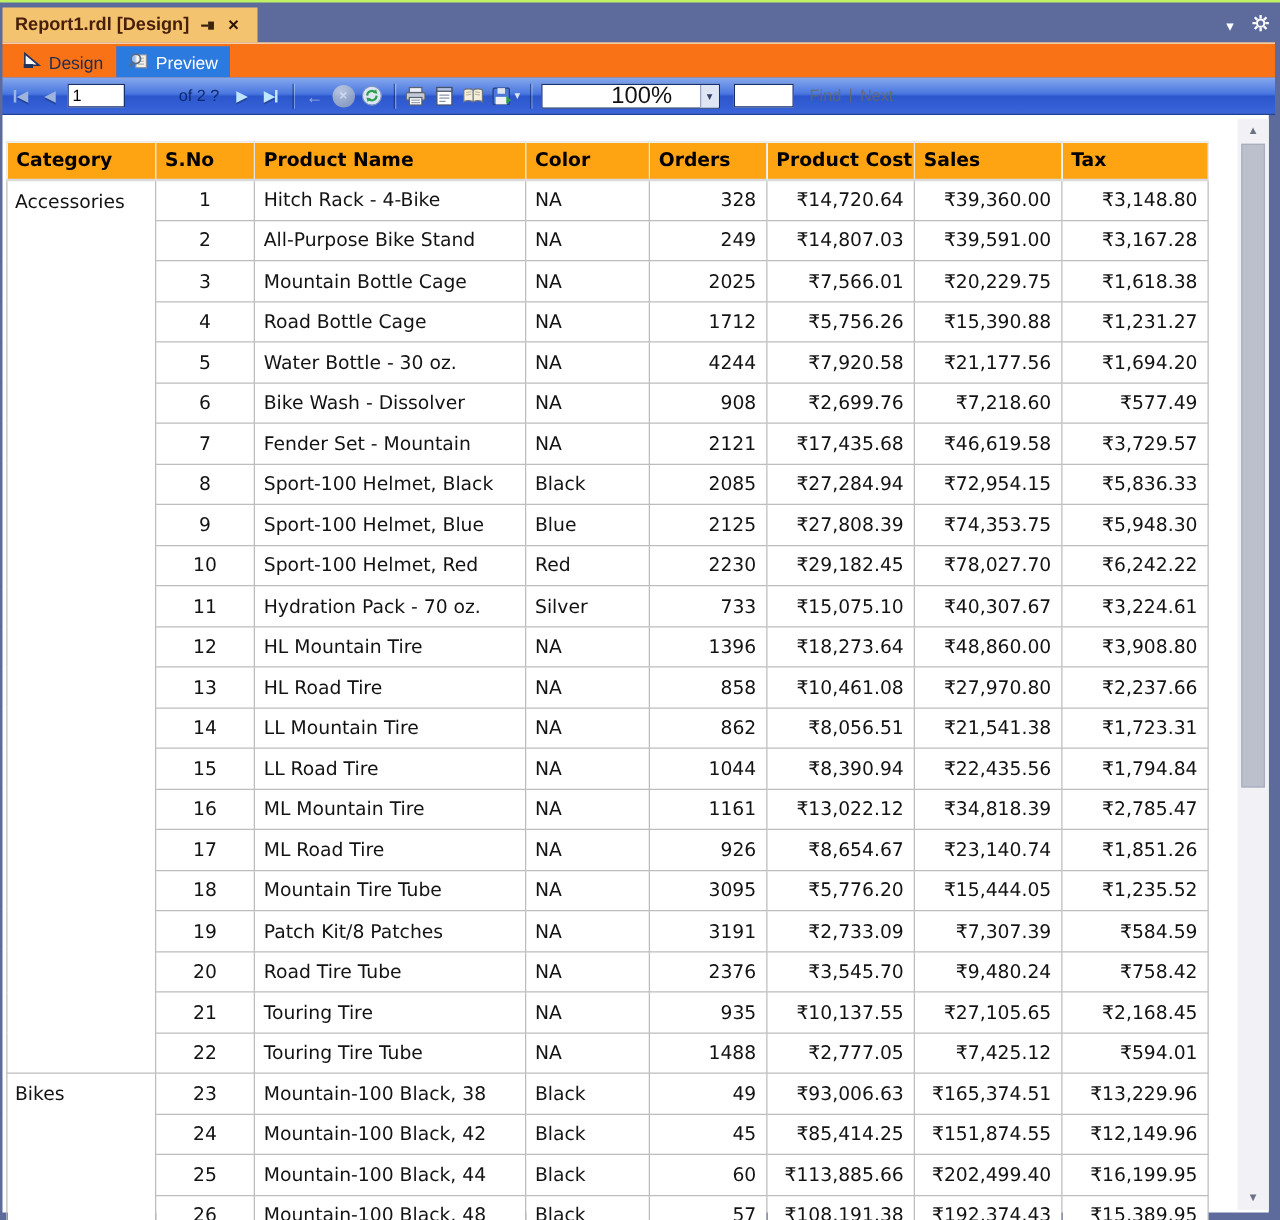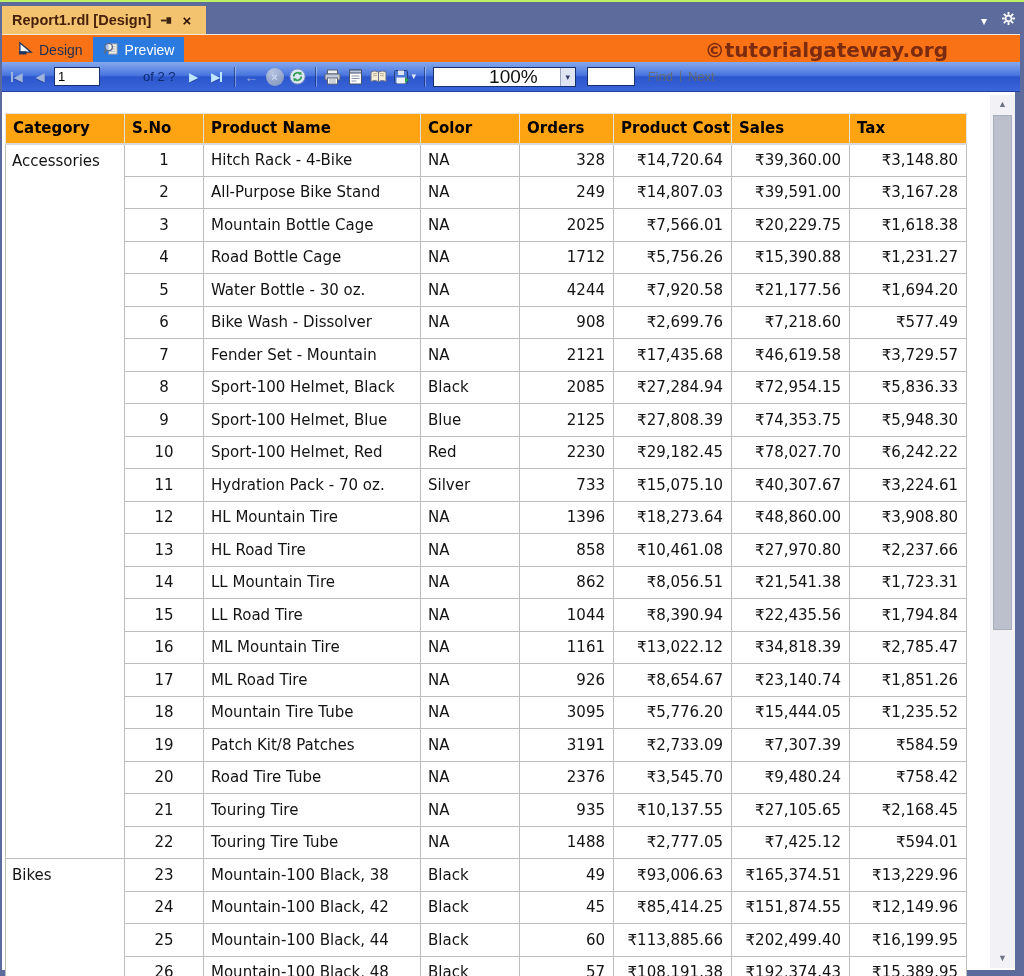--- a/index.html
+++ b/index.html
@@ -125,21 +125,20 @@
           <rect x="6" y="3" width="9" height="11" fill="#f5f1e2" stroke="#8a93a8"></rect>
           <line x1="8" y1="6" x2="13" y2="6" stroke="#a9b0c0"></line>
           <line x1="8" y1="8.5" x2="13" y2="8.5" stroke="#a9b0c0"></line>
           <line x1="8" y1="11" x2="13" y2="11" stroke="#a9b0c0"></line>
           <circle cx="6" cy="6.5" r="4" fill="rgba(255,255,255,.55)" stroke="#5d6a85" stroke-width="1.5"></circle>
           <line x1="3.4" y1="9.6" x2="1.2" y2="13" stroke="#5d6a85" stroke-width="2.2"></line>
         </svg>
     </span>
     <span>Preview</span>
   </div>
-  <span class="brand">©tutorialgateway.org</span>
 </div>
 
 <div class="toolbar">
   <span class="tbtn nav-arrow">
       <span class="nav-bar"></span>
       <span>◀</span>
     </span>
   <span class="tbtn nav-arrow">
       <span>◀</span>
     </span>

